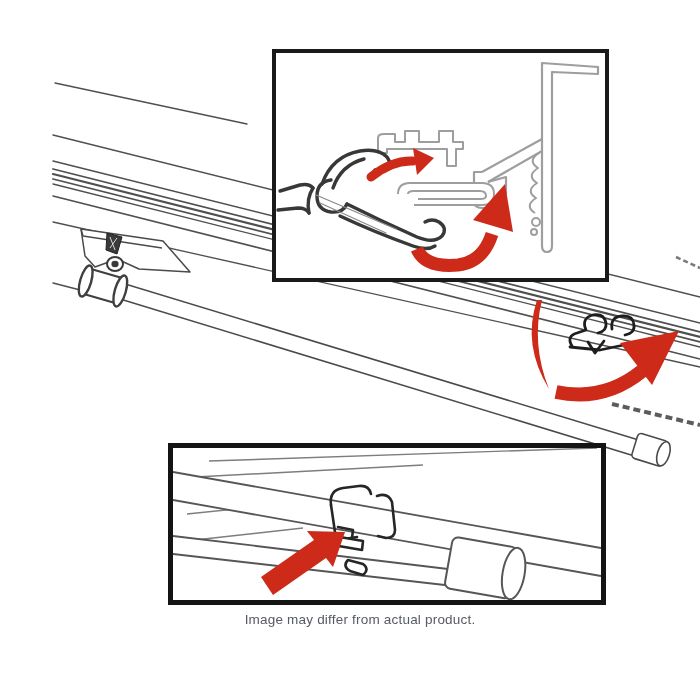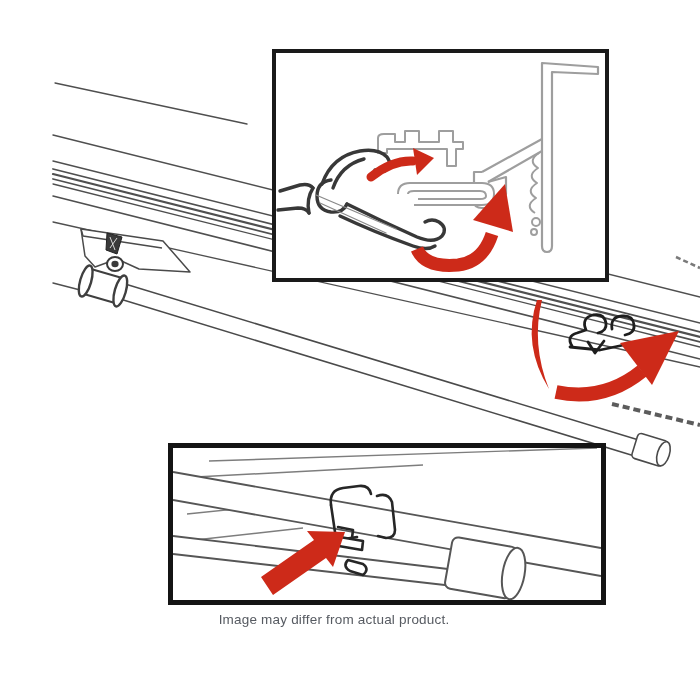--- a/index.html
+++ b/index.html
@@ -3,21 +3,21 @@
 <meta charset="utf-8">
 <style>
   html,body{margin:0;padding:0;background:#ffffff;}
   #stage{position:relative;width:700px;height:700px;background:#ffffff;overflow:hidden;
          font-family:"Liberation Sans", sans-serif;}
   #main-svg{position:absolute;left:0;top:0;z-index:1;}
   .inset{position:absolute;background:#ffffff;box-sizing:border-box;z-index:2;}
   #top-inset{left:272px;top:49px;width:337px;height:233px;border:4px solid #1a1a1a;}
   #bottom-inset{left:168px;top:443px;width:438px;height:162px;border:5px solid #141414;}
   .inset svg{display:block;width:100%;height:100%;}
-  #caption{position:absolute;left:152px;top:612px;width:364px;z-index:3;
+  #caption{position:absolute;left:178px;top:612px;width:364px;z-index:3;
            text-align:center;font-size:13.5px;color:#565a61;letter-spacing:.2px;}
 </style>
 </head>
 <body>
 
 <div id="stage">
 
   <svg id="main-svg" width="700" height="700" viewBox="0 0 700 700">
 
     <g stroke="#4f4f4f" fill="none" stroke-linecap="round">

